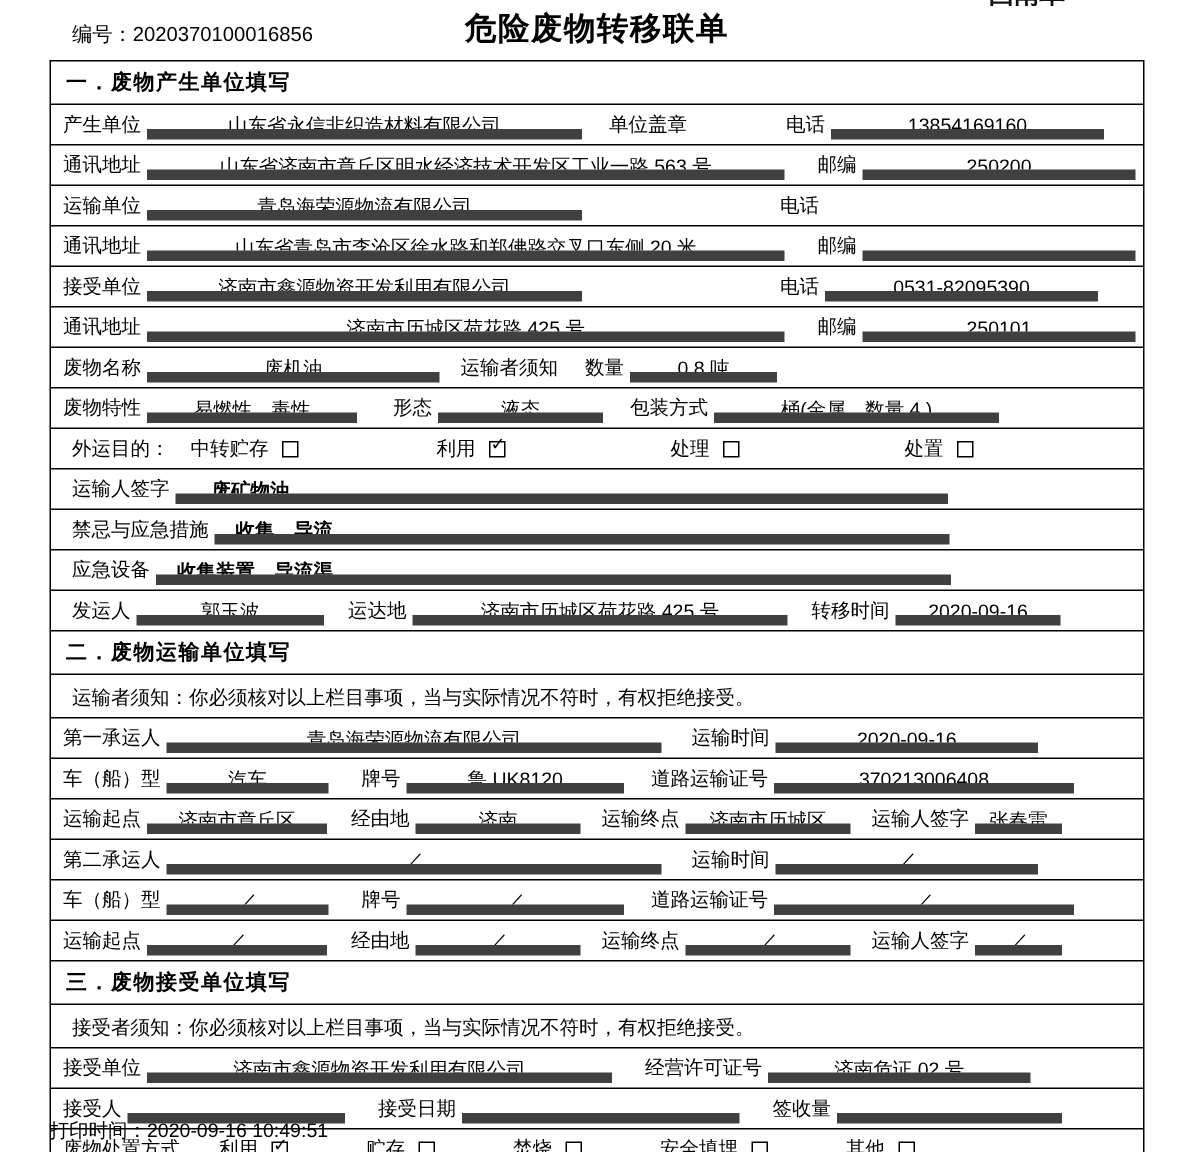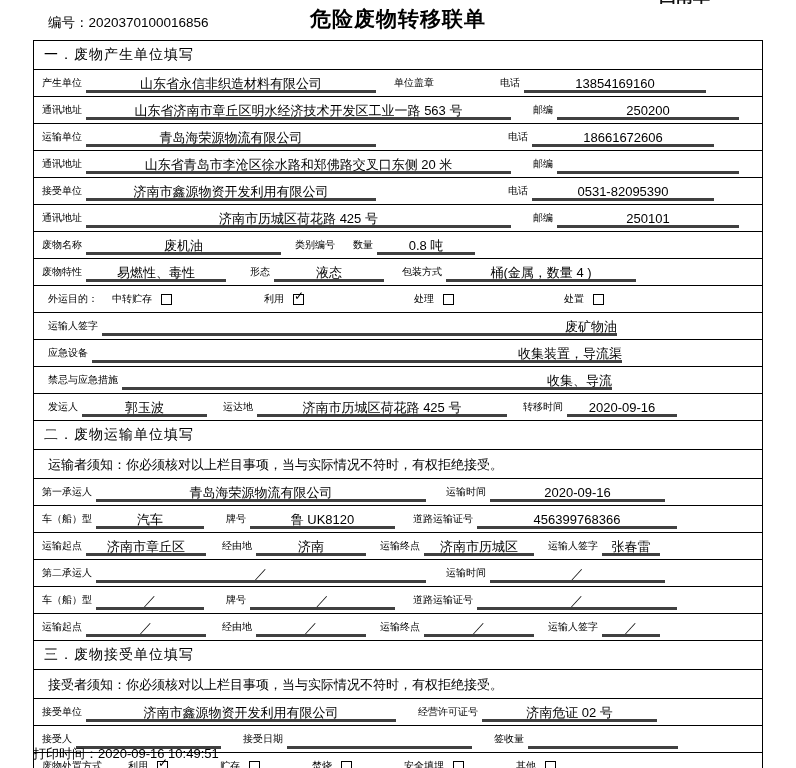--- a/index.html
+++ b/index.html
@@ -59,52 +59,52 @@
   .frame {
     position: absolute;
     left: 33px;
     top: 40px;
     width: 730px;
     border: 1px solid #000;
     box-sizing: border-box;
   }
   .section-head {
     border-bottom: 1px solid #000;
-    font-weight: normal;
+    font-weight: bold;
     font-size: 14px;
     padding: 5px 10px 5px 10px;
     letter-spacing: 1px;
   }
   .row {
     border-bottom: 1px solid #000;
     height: 27px;
     display: flex;
     align-items: center;
     padding: 0 8px;
     box-sizing: border-box;
     white-space: nowrap;
   }
   .lbl {
-    font-size: 10px;
+    font-size: 13px;
     padding-right: 4px;
     flex: none;
     text-align: center;
   }
   
   .val {
-    border-bottom: 3px solid #404040;
+    border-bottom: 7px solid #404040;
     text-align: center;
     font-size: 13px;
     height: 19px;
     line-height: 19px;
     box-sizing: border-box;
     overflow: hidden;
     flex: none;
   }
-  .val.left { text-align: right; padding-left: 6px; }
+  .val.left { text-align: left; padding-left: 6px; font-weight: bold; }
   .gap { flex: none; }
   .notice {
     font-size: 13px;
     padding: 5px 8px 5px 14px;
     border-bottom: 1px solid #000;
     height: 29px;
     box-sizing: border-box;
     line-height: 19px;
   }
   .chk {
@@ -163,21 +163,20 @@
       <span class="val" style="width:425px">山东省济南市章丘区明水经济技术开发区工业一路 563 号</span>
       <span class="lbl" style="padding-left:22px">邮编</span>
       <span class="val" style="width:182px">250200</span>
     </div>
 
     <div class="row">
       <span class="lbl">运输单位</span>
       <span class="val" style="width:290px">青岛海荣源物流有限公司</span>
       <span class="gap" style="width:132px"></span>
       <span class="lbl">电话</span>
-      <span class="val" style="width:182px">18661672606</span>
     </div>
 
     <div class="row">
       <span class="lbl">通讯地址</span>
       <span class="val" style="width:425px">山东省青岛市李沧区徐水路和郑佛路交叉口东侧 20 米</span>
       <span class="lbl" style="padding-left:22px">邮编</span>
       <span class="val" style="width:182px"></span>
     </div>
 
     <div class="row">
@@ -191,21 +190,21 @@
     <div class="row">
       <span class="lbl">通讯地址</span>
       <span class="val" style="width:425px">济南市历城区荷花路 425 号</span>
       <span class="lbl" style="padding-left:22px">邮编</span>
       <span class="val" style="width:182px">250101</span>
     </div>
 
     <div class="row">
       <span class="lbl">废物名称</span>
       <span class="val" style="width:195px">废机油</span>
-      <span class="lbl" style="padding-left:14px">类别编号</span>
+      <span class="lbl" style="padding-left:14px">运输者须知</span>
       <span class="lbl" style="padding-left:14px">数量</span>
       <span class="val" style="width:98px">0.8 吨</span>
     </div>
 
     <div class="row">
       <span class="lbl">废物特性</span>
       <span class="val" style="width:140px">易燃性、毒性</span>
       <span class="lbl" style="padding-left:24px">形态</span>
       <span class="val" style="width:110px">液态</span>
       <span class="lbl" style="padding-left:18px">包装方式</span>
@@ -227,27 +226,27 @@
       <span class="lbl">处置</span>
       <span class="chk"></span>
     </div>
 
     <div class="row">
       <span class="lbl" style="padding-left:6px">运输人签字</span>
       <span class="val left" style="width:515px;padding-left:24px">废矿物油</span>
     </div>
 
     <div class="row">
+      <span class="lbl" style="padding-left:6px">禁忌与应急措施</span>
+      <span class="val left" style="width:490px;padding-left:14px">收集、导流</span>
+    </div>
+
+    <div class="row">
       <span class="lbl" style="padding-left:6px">应急设备</span>
       <span class="val left" style="width:530px;padding-left:14px">收集装置，导流渠</span>
-    </div>
-
-    <div class="row">
-      <span class="lbl" style="padding-left:6px">禁忌与应急措施</span>
-      <span class="val left" style="width:490px;padding-left:14px">收集、导流</span>
     </div>
 
     <div class="row">
       <span class="lbl" style="padding-left:6px">发运人</span>
       <span class="val" style="width:125px">郭玉波</span>
       <span class="lbl" style="padding-left:16px">运达地</span>
       <span class="val" style="width:250px">济南市历城区荷花路 425 号</span>
       <span class="lbl" style="padding-left:16px">转移时间</span>
       <span class="val" style="width:110px">2020-09-16</span>
     </div>
@@ -262,21 +261,21 @@
       <span class="lbl" style="padding-left:20px">运输时间</span>
       <span class="val" style="width:175px">2020-09-16</span>
     </div>
 
     <div class="row">
       <span class="lbl">车（船）型</span>
       <span class="val" style="width:108px">汽车</span>
       <span class="lbl" style="padding-left:22px">牌号</span>
       <span class="val" style="width:145px">鲁 UK8120</span>
       <span class="lbl" style="padding-left:18px">道路运输证号</span>
-      <span class="val" style="width:200px">456399768366</span>
+      <span class="val" style="width:200px">370213006408</span>
     </div>
 
     <div class="row">
       <span class="lbl">运输起点</span>
       <span class="val" style="width:120px">济南市章丘区</span>
       <span class="lbl" style="padding-left:16px">经由地</span>
       <span class="val" style="width:110px">济南</span>
       <span class="lbl" style="padding-left:14px">运输终点</span>
       <span class="val" style="width:110px">济南市历城区</span>
       <span class="lbl" style="padding-left:14px">运输人签字</span>

